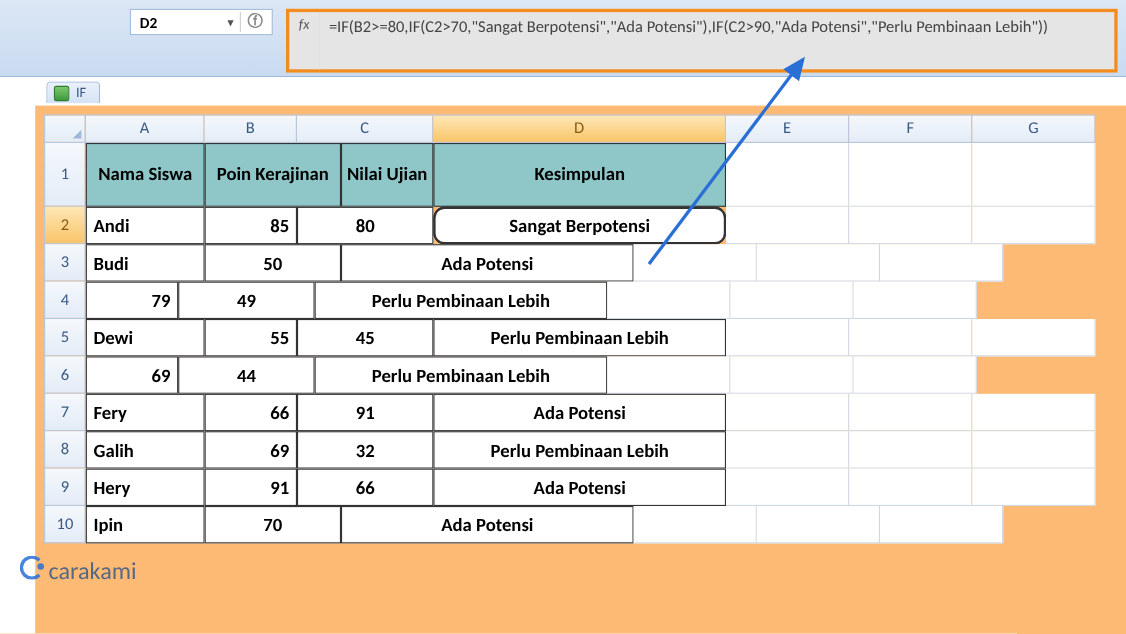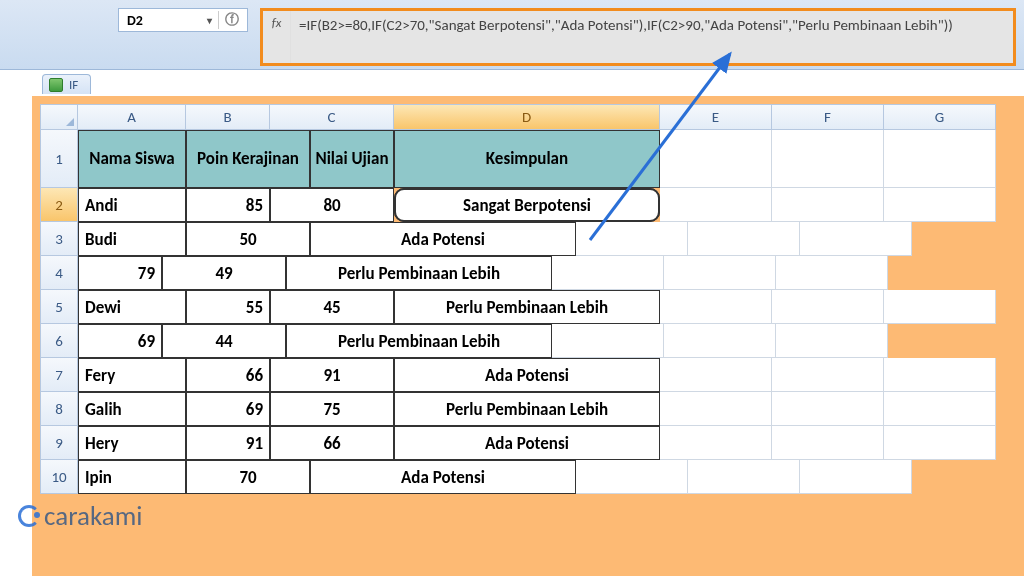--- a/index.html
+++ b/index.html
@@ -40,21 +40,21 @@
   .active { outline: 2.5px solid #333; outline-offset: -2px; border-radius: 10px; }
 
   .wA { width: 108px; } .wB { width: 84px; } .wC { width: 124px; } .wD { width: 266px; }
   .wE, .wF, .wG { width: 112px; }
 
   .h-head { height: 58px; }
   .h-row { height: 34px; }
 
   .arrow { position: absolute; pointer-events: none; }
 
-  .watermark { position: absolute; left: 18px; bottom: 44px; font-size: 27px; color: #3a5a85; font-weight: 500; opacity: 0.85; display:flex; align-items:center; }
+  .watermark { position: absolute; left: 18px; bottom: 44px; font-size: 22px; color: #3a5a85; font-weight: 500; opacity: 0.85; display:flex; align-items:flex-start; }
   .watermark .logo { width:22px; height:22px; border:3px solid #2a6fd6; border-radius:50%; border-right-color:transparent; margin-right:4px; position:relative; }
   .watermark .logo::after { content:""; position:absolute; right:-3px; top:4px; width:6px; height:6px; background:#2a6fd6; border-radius:50%; }
 </style>
 </head>
 <body>
 
 <div class="ribbon-bg"></div>
 
 <div class="namebox-row">
   <div class="namebox">
@@ -153,21 +153,21 @@
           <div class="cell data-cell wC center h-row">91</div>
           <div class="cell data-cell wD center h-row">Ada Potensi</div>
           <div class="cell wE h-row"></div>
           <div class="cell wF h-row"></div>
           <div class="cell wG h-row"></div>
         </div>
         <div class="row">
           <div class="rowhead h-row">8</div>
           <div class="cell data-cell wA h-row">Galih</div>
           <div class="cell data-cell wB right h-row">69</div>
-          <div class="cell data-cell wC center h-row">75</div>
+          <div class="cell data-cell wC center h-row">32</div>
           <div class="cell data-cell wD center h-row">Perlu Pembinaan Lebih</div>
           <div class="cell wE h-row"></div>
           <div class="cell wF h-row"></div>
           <div class="cell wG h-row"></div>
         </div>
         <div class="row">
           <div class="rowhead h-row">9</div>
           <div class="cell data-cell wA h-row">Hery</div>
           <div class="cell data-cell wB right h-row">91</div>
           <div class="cell data-cell wC center h-row">66</div>

